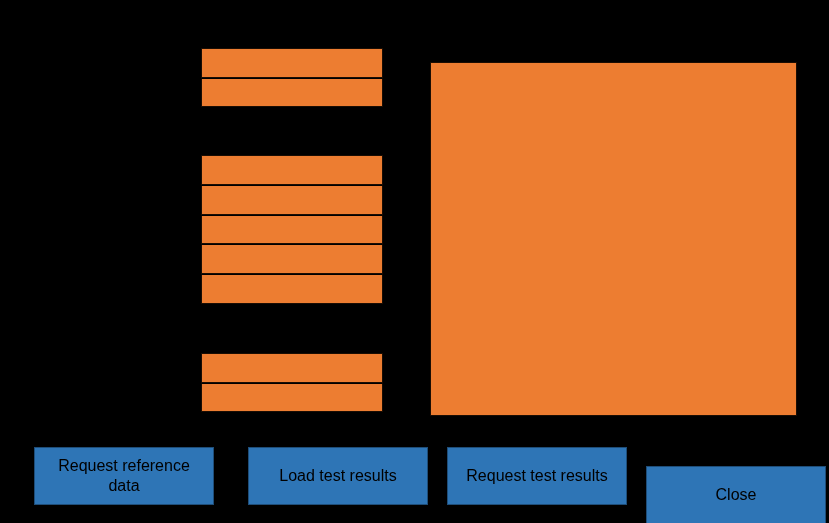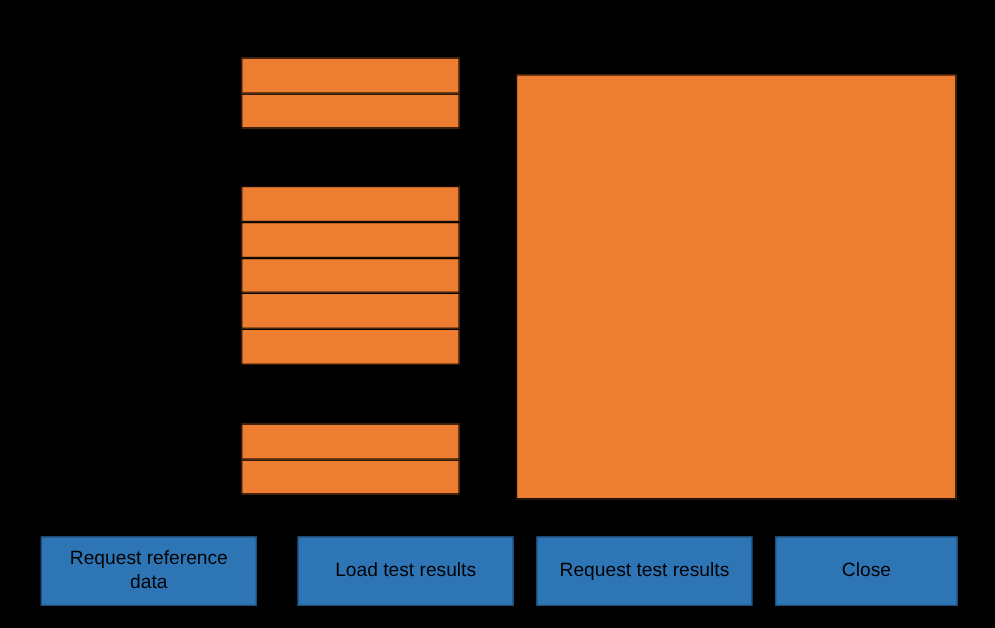--- a/index.html
+++ b/index.html
@@ -77,21 +77,21 @@
     display: flex;
     align-items: center;
     justify-content: center;
     padding: 0 6px;
     cursor: pointer;
     user-select: none;
   }
   #btn-request { left: 18px;  width: 180px; }
   #btn-load    { left: 232px; width: 180px; text-align: right; }
   #btn-submit  { left: 431px; width: 180px; }
-  #btn-close   { left: 630px; width: 152px; }
+  #btn-close   { left: 630px; width: 180px; margin-top: 19px; }
 </style>
 </head>
 <body>
 
 <div id="app">
 
   <div id="group-top" class="list-group">
     <div class="list-row"></div>
     <div class="list-row"></div>
   </div>

